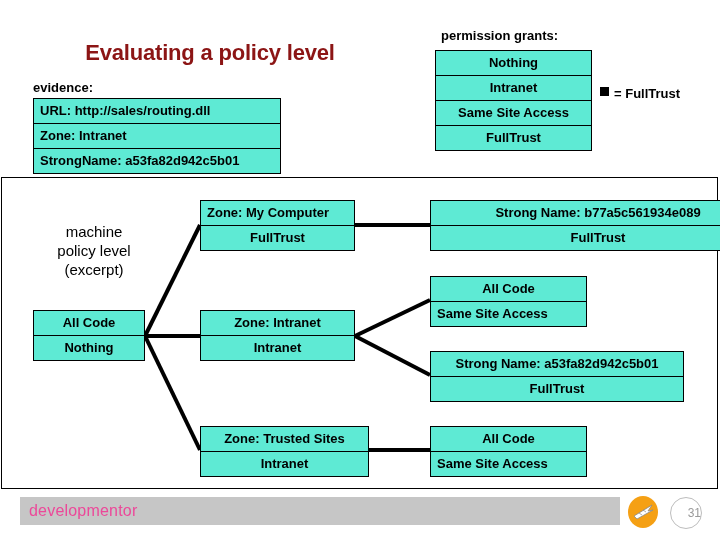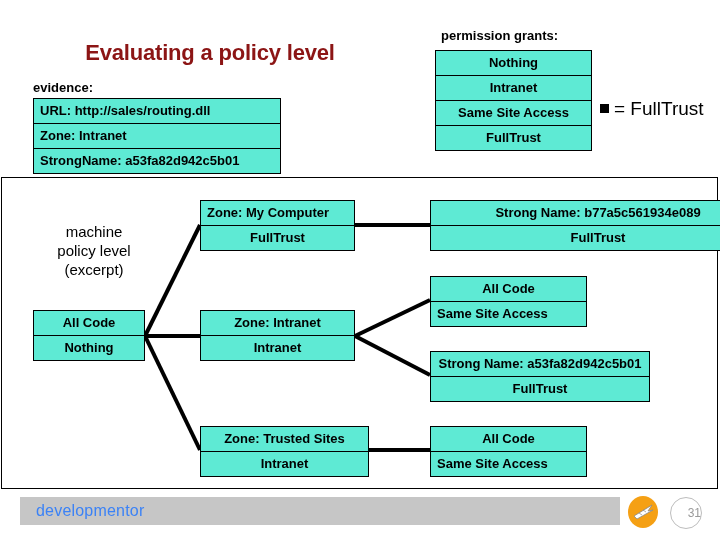--- a/index.html
+++ b/index.html
@@ -80,23 +80,23 @@
     width: 717px;
     height: 312px;
     border: 1.5px solid #000;
     box-sizing: border-box;
     z-index: 1;
   }
   
   #result-annotation {
     position: absolute;
     left: 600px;
-    top: 98px;
-    font-size: 19px;
-    font-weight: normal;
+    top: 86px;
+    font-size: 13px;
+    font-weight: bold;
     white-space: nowrap;
   }
   #result-bullet {
     display: inline-block;
     width: 9px; height: 9px;
     background: #000;
     margin-right: 5px;
     vertical-align: 2px;
   }
   
@@ -115,24 +115,24 @@
     position: absolute;
     left: 20px;
     top: 497px;
     width: 600px;
     height: 28px;
     background: #C6C6C6;
     z-index: 3;
   }
   #footer-brand {
     position: absolute;
-    left: 36px;
+    left: 29px;
     top: 502px;
     font-size: 16px;
-    color: #3b82f6;
+    color: #ec4899;
     letter-spacing: 0.2px;
     z-index: 4;
   }
   #logo-mark {
     position: absolute;
     left: 628px;
     top: 496px;
     width: 30px;
     height: 32px;
     background: #F5A014;
@@ -223,21 +223,21 @@
   <div class="box" style="left:200px; top:310px; width:155px;">
     <div class="row center">Zone: Intranet</div>
     <div class="row center">Intranet</div>
   </div>
 
   <div class="box" style="left:430px; top:276px; width:157px;">
     <div class="row center">All Code</div>
     <div class="row left">Same Site Access</div>
   </div>
 
-  <div class="box" style="left:430px; top:351px; width:220px;">
+  <div class="box" style="left:430px; top:351px; width:254px;">
     <div class="row center">Strong Name: a53fa82d942c5b01</div>
     <div class="row center">FullTrust</div>
   </div>
 
   <div class="box" style="left:200px; top:426px; width:169px;">
     <div class="row center">Zone: Trusted Sites</div>
     <div class="row center">Intranet</div>
   </div>
 
   <div class="box" style="left:430px; top:426px; width:157px;">

